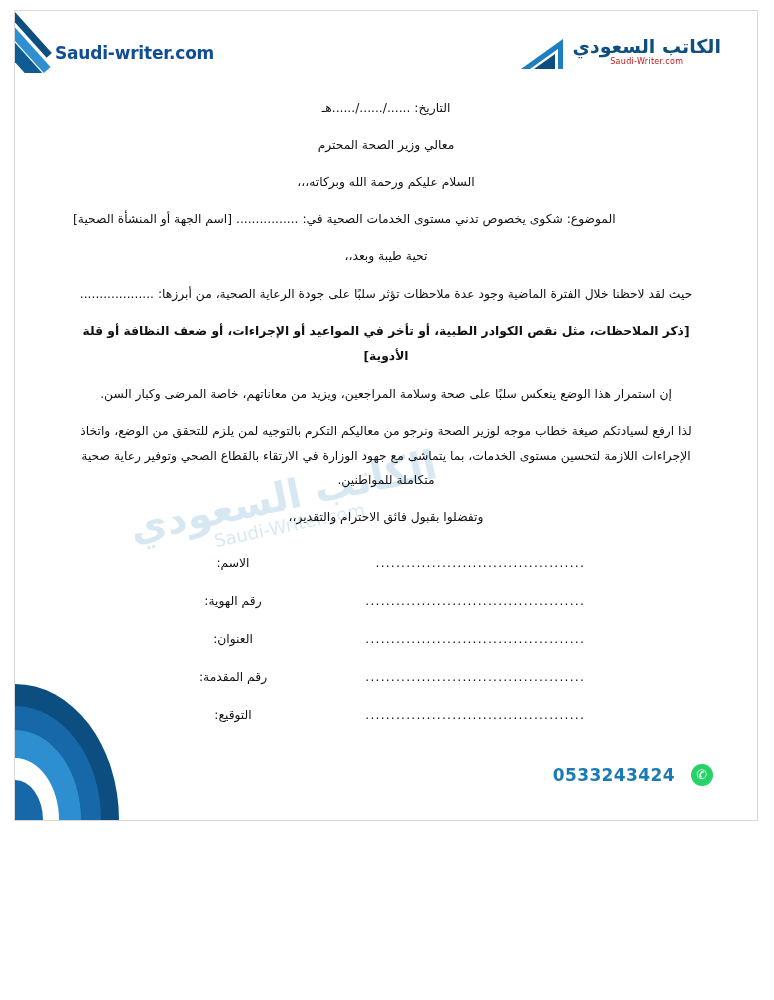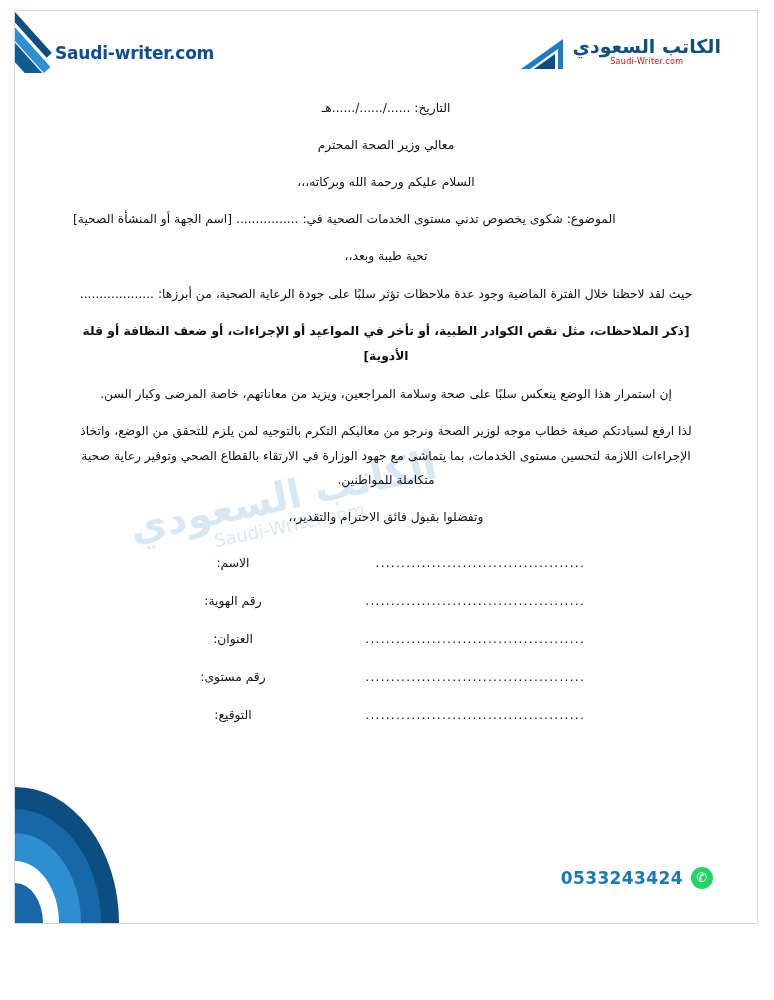--- a/index.html
+++ b/index.html
@@ -15,21 +15,21 @@
     position: relative;
     overflow: hidden;
   }
 
   
   .page {
     position: absolute;
     left: 14px;
     top: 10px;
     width: 744px;
-    height: 914px;
+    height: 811px;
     background: #ffffff;
     border: 1px solid #d8d8d8;
     box-sizing: border-box;
     overflow: hidden;
   }
 
   
   .corner-tl {
     position: absolute;
     left: 0; top: 0;
@@ -214,21 +214,21 @@
     color: #111;
   }
 
   
   .footer {
     position: absolute;
     right: 44px;
     bottom: 34px;
     display: flex;
     align-items: center;
-    gap: 8px;
+    gap: 16px;
     direction: ltr;
   }
   .phone {
     font-size: 17px;
     font-weight: bold;
     color: #1a7ab5;
     letter-spacing: 0.4px;
   }
   .wa {
     width: 22px;
@@ -307,21 +307,21 @@
       <div class="sig-row">
         <span class="sig-dots">...........................................</span>
         <span class="sig-label">رقم الهوية:</span>
       </div>
       <div class="sig-row">
         <span class="sig-dots">...........................................</span>
         <span class="sig-label">العنوان:</span>
       </div>
       <div class="sig-row">
         <span class="sig-dots">...........................................</span>
-        <span class="sig-label">رقم مستوى:</span>
+        <span class="sig-label">رقم المقدمة:</span>
       </div>
       <div class="sig-row">
         <span class="sig-dots">...........................................</span>
         <span class="sig-label">التوقيع:</span>
       </div>
     </div>
   </div>
 
   <div class="footer">
     <span class="phone">0533243424</span>

